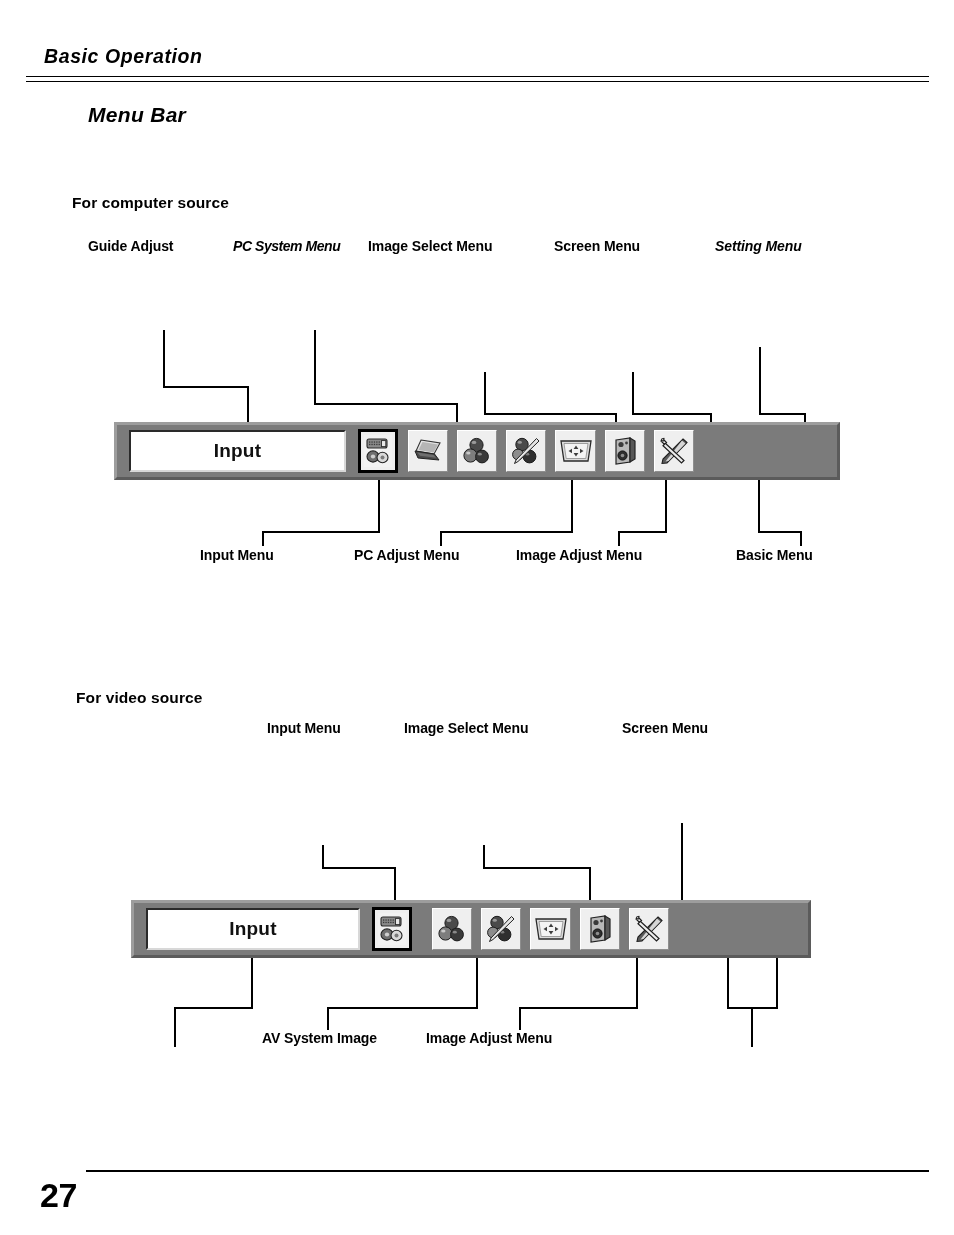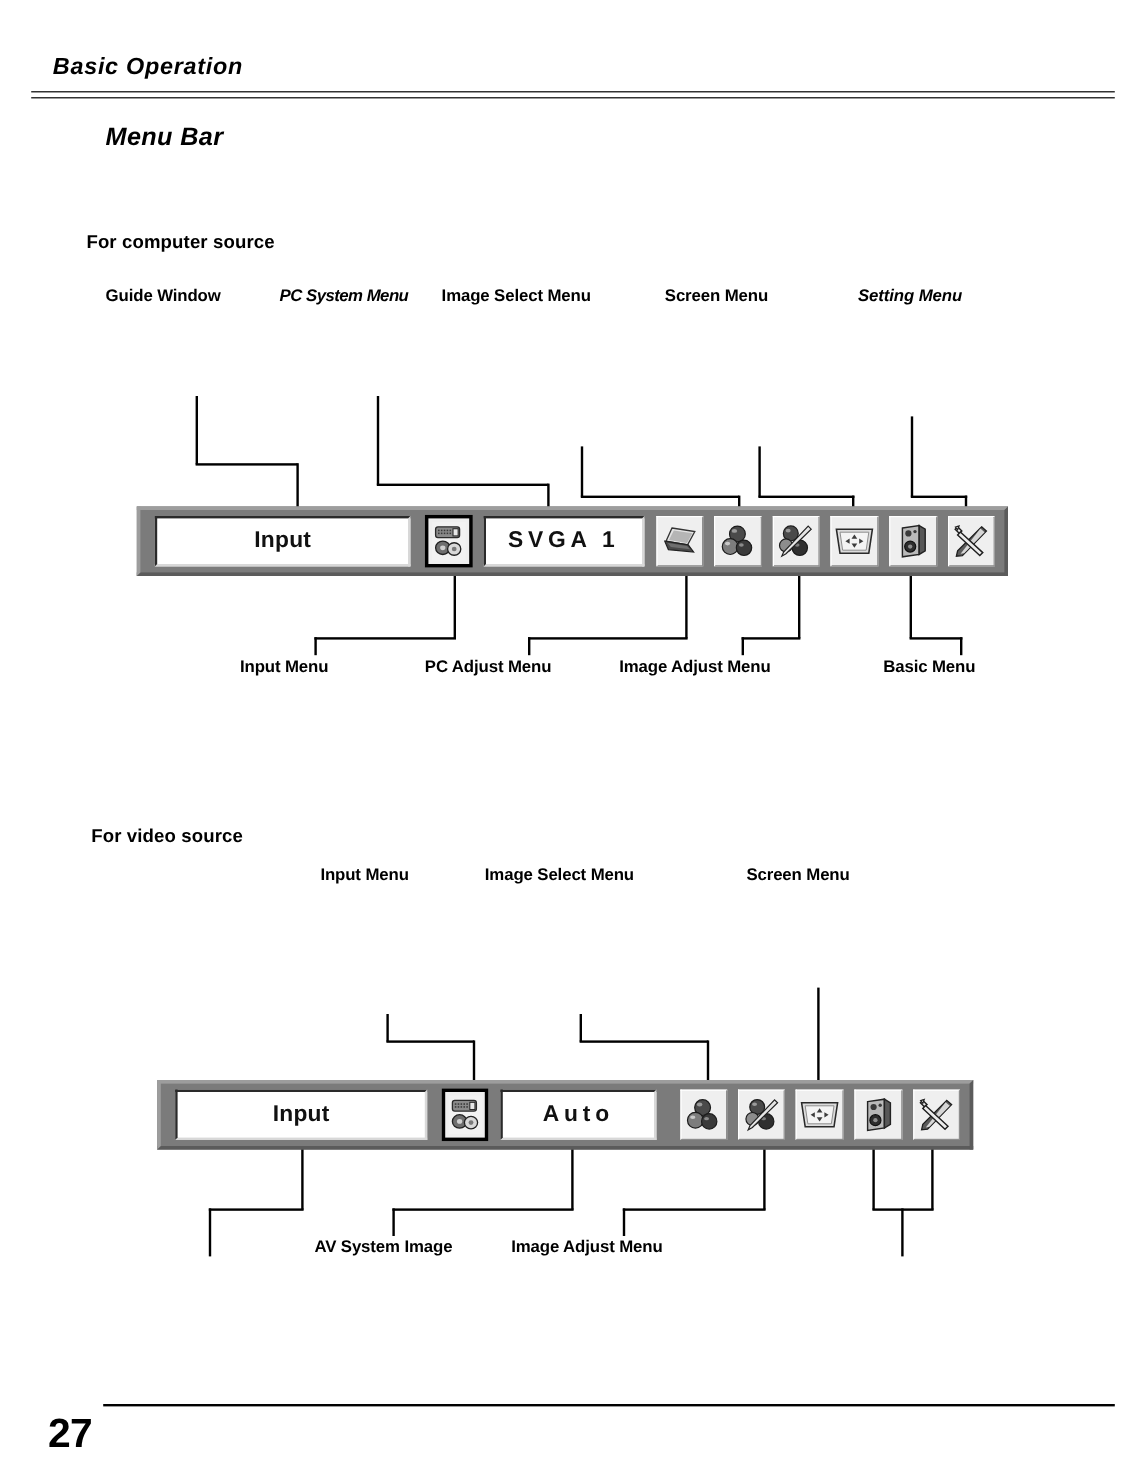--- a/index.html
+++ b/index.html
@@ -141,21 +141,21 @@
 
 <div class="page">
 
   <div class="running-head">Basic Operation</div>
   <div class="head-rule"></div>
 
   <div class="section-title">Menu Bar</div>
 
   <div class="lbl lbl-heading" style="left:72px; top:195px;">For computer source</div>
 
-  <div class="lbl lbl-call" style="left:88px; top:239px;">Guide Window</div>
+  <div class="lbl lbl-call" style="left:88px; top:239px;">Guide Adjust</div>
   <div class="lbl lbl-call-n" style="left:233px; top:239px;font-style:italic;">PC System Menu</div>
   <div class="lbl lbl-call" style="left:368px; top:239px;">Image Select Menu</div>
   <div class="lbl lbl-call" style="left:554px; top:239px;">Screen Menu</div>
   <div class="lbl lbl-call" style="left:715px; top:239px;font-style:italic;">Setting Menu</div>
 
   <div class="ln ln-v" style="left:163px; top:330px; height:57px;"></div>
   <div class="ln ln-h" style="left:163px; top:386px; width:85px;"></div>
   <div class="ln ln-v" style="left:247px; top:386px; height:44px;"></div>
 
   <div class="ln ln-v" style="left:314px; top:330px; height:74px;"></div>
@@ -199,23 +199,20 @@
           </g>
           <rect x="18.5" y="6.6" width="4.3" height="6" fill="#e8e8e8" stroke="#2b2b2b" stroke-width="0.9"></rect>
           <ellipse cx="10" cy="22.5" rx="6" ry="5.6" fill="#6e6e6e" stroke="#222" stroke-width="1.1"></ellipse>
           <ellipse cx="10" cy="22.5" rx="2.2" ry="2" fill="#cfcfcf"></ellipse>
           <ellipse cx="19.5" cy="23.5" rx="5.5" ry="5.2" fill="#d9d9d9" stroke="#222" stroke-width="1.1"></ellipse>
           <ellipse cx="19.5" cy="23.5" rx="2" ry="1.9" fill="#7a7a7a"></ellipse>
         </g>
       </svg>
     </div>
 
-    <div class="field" style="width:137px; height:42px; margin-left:9px;">
-      <span class="field-text mono" style="font-size:19px;">SVGA  1</span>
-    </div>
 
     <div class="tile" style="width:40px; height:42px; margin-left:10px;">
       <svg width="32" height="30" viewBox="0 0 32 30">
         <polygon points="9,4 28,7 22,18 4,15" fill="#e3e3e3" stroke="#333" stroke-width="1.1"></polygon>
         <polygon points="10.5,6 26,8.4 21.5,16.5 6.5,14" fill="#b5b5b5"></polygon>
         <polygon points="3,15 22.5,18 27,24 6,22" fill="#4a4a4a" stroke="#222" stroke-width="1"></polygon>
         <polygon points="5.5,16.5 21.5,19 24,21.8 8,19.8" fill="#6f6f6f"></polygon>
       </svg>
     </div>
 
@@ -338,23 +335,20 @@
           <rect x="15.6" y="9.8" width="1.3" height="1.3"></rect>
         </g>
         <rect x="18.5" y="6.6" width="4.3" height="6" fill="#e8e8e8" stroke="#2b2b2b" stroke-width="0.9"></rect>
         <ellipse cx="10" cy="22.5" rx="6" ry="5.6" fill="#6e6e6e" stroke="#222" stroke-width="1.1"></ellipse>
         <ellipse cx="10" cy="22.5" rx="2.2" ry="2" fill="#cfcfcf"></ellipse>
         <ellipse cx="19.5" cy="23.5" rx="5.5" ry="5.2" fill="#d9d9d9" stroke="#222" stroke-width="1.1"></ellipse>
         <ellipse cx="19.5" cy="23.5" rx="2" ry="1.9" fill="#7a7a7a"></ellipse>
       </svg>
     </div>
 
-    <div class="field" style="width:132px; height:42px; margin-left:10px;">
-      <span class="field-text mono" style="font-size:19px;">Auto</span>
-    </div>
 
     <div class="tile" style="width:40px; height:42px; margin-left:20px;">
       <svg width="32" height="30" viewBox="0 0 32 30">
         <circle cx="15.5" cy="9" r="6.6" fill="#4a4a4a" stroke="#1c1c1c" stroke-width="1"></circle>
         <ellipse cx="13" cy="6.4" rx="2.3" ry="1.6" fill="#9a9a9a"></ellipse>
         <circle cx="9.5" cy="19.5" r="6.6" fill="#7d7d7d" stroke="#1c1c1c" stroke-width="1"></circle>
         <ellipse cx="7.3" cy="17" rx="2.2" ry="1.5" fill="#c9c9c9"></ellipse>
         <circle cx="21" cy="20.5" r="6.4" fill="#3a3a3a" stroke="#1c1c1c" stroke-width="1"></circle>
         <ellipse cx="18.8" cy="18.2" rx="2" ry="1.4" fill="#8a8a8a"></ellipse>
       </svg>

